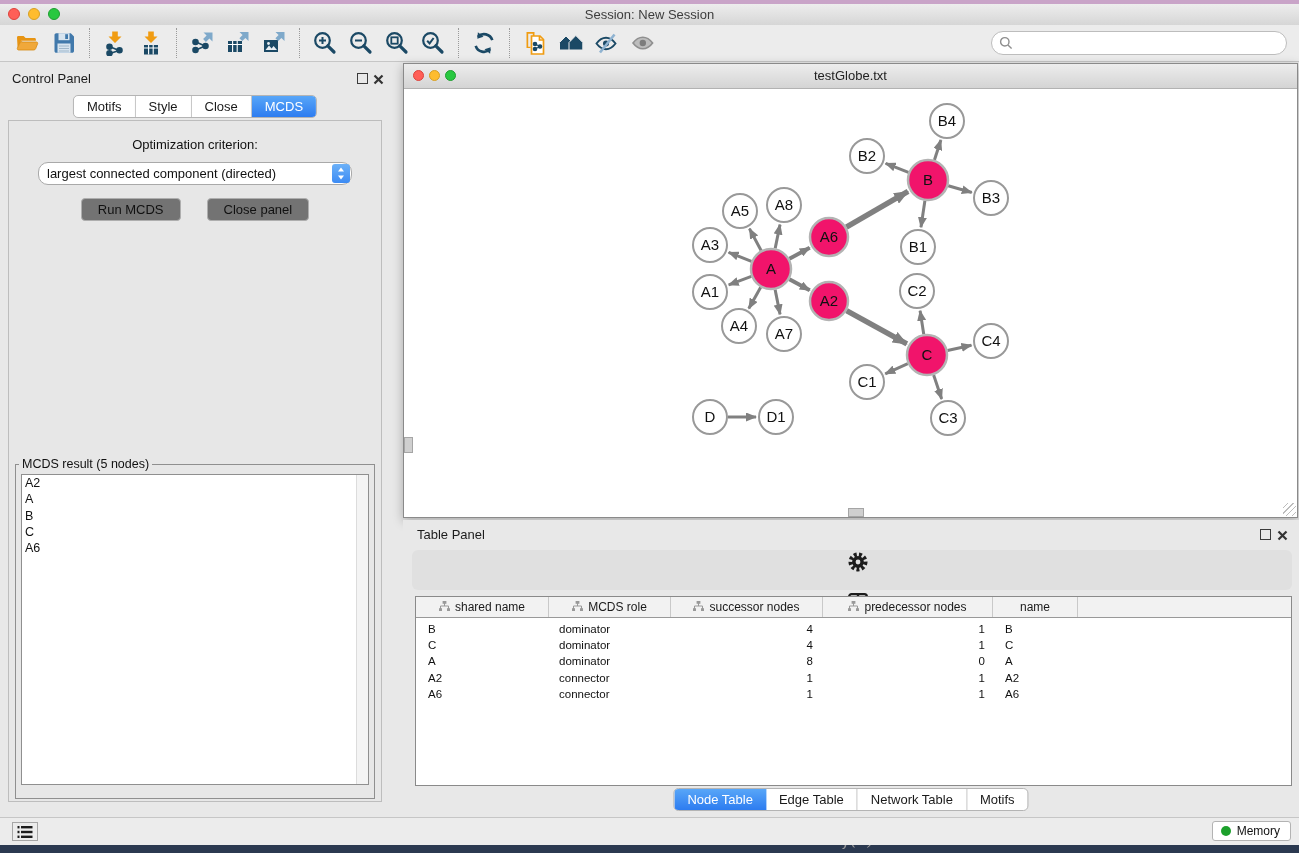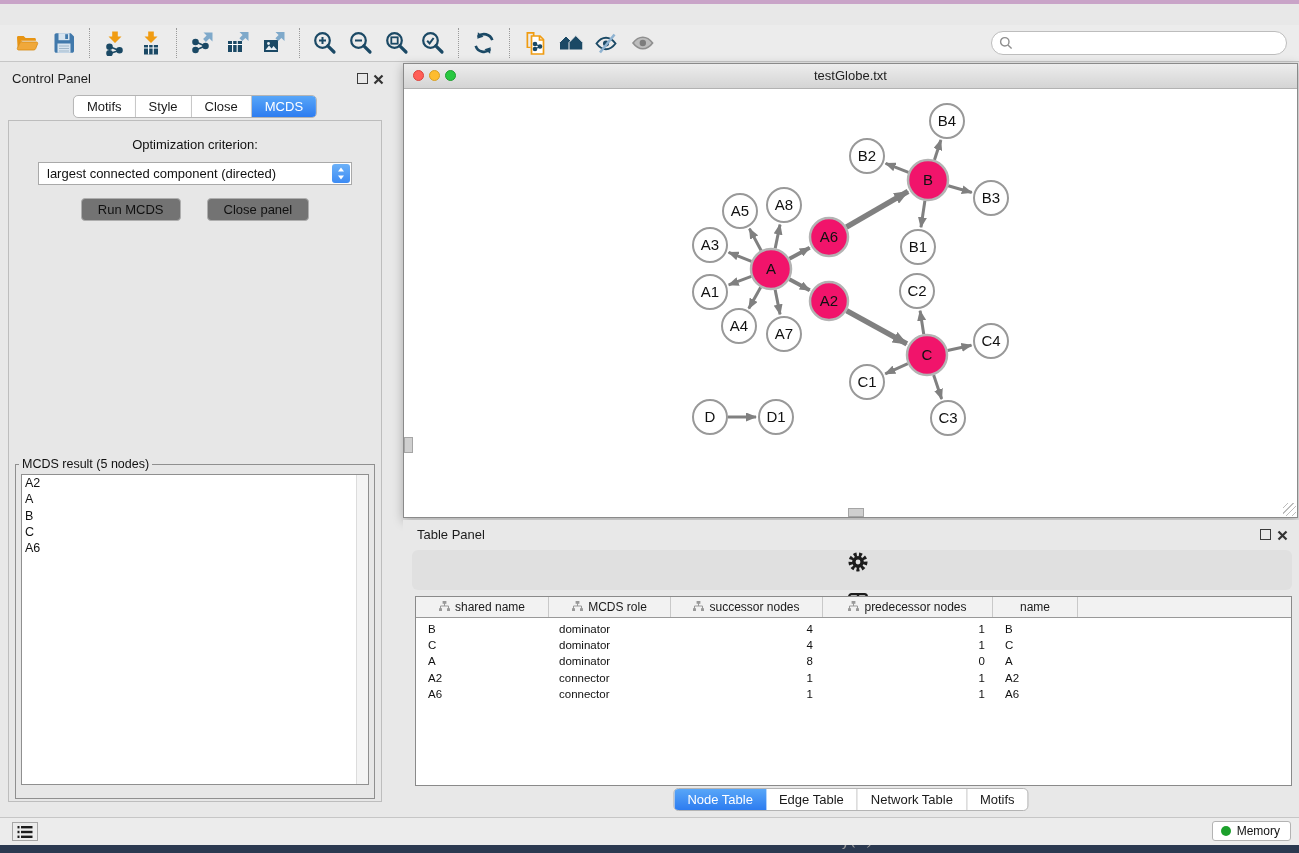--- a/index.html
+++ b/index.html
@@ -32,21 +32,21 @@
   .close-ic{position:absolute;top:9px;}
   .cp .float-ic{right:22px;} .cp .close-ic{right:6px;}
   .seg{display:inline-flex;border:1px solid #b4b4b4;border-radius:5px;background:#fff;height:21px;align-items:center;overflow:hidden;}
   .seg-item{padding:0 13px;font-size:13px;line-height:21px;color:#1a1a1a;border-right:1px solid #c6c6c6;white-space:nowrap;}
   .seg-item:last-child{border-right:none;}
   .seg-active{background:linear-gradient(#58a6f8,#2d7cf0);color:#fff;border-radius:0;border-right:none;}
   .cp-tabs{position:absolute;top:33px;left:50%;transform:translateX(-50%);}
   .cp-body{position:absolute;top:58px;left:8px;right:8px;bottom:16px;border:1px solid #bdbdbd;background:#e7e7e7;}
   .opt-label{margin-top:16px;text-align:center;font-size:13px;color:#111;}
   .select-row{margin:10px auto 0;width:314px;}
-  .select{height:23px;border:1px solid #a9a9a9;border-radius:0;background:#fff;display:flex;align-items:center;font-size:13px;padding-left:8px;position:relative;box-sizing:border-box;color:#111;}
+  .select{height:23px;border:1px solid #a9a9a9;border-radius:10px;background:#fff;display:flex;align-items:center;font-size:13px;padding-left:8px;position:relative;box-sizing:border-box;color:#111;}
   .spinner{position:absolute;right:1px;top:1px;bottom:1px;width:18px;background:linear-gradient(#6cb1f8,#3c8bf4);border-radius:3px;display:flex;align-items:center;justify-content:center;}
   .btn-row{display:flex;justify-content:center;gap:26px;margin-top:13px;}
   .btn{height:23px;padding:0 16px;background:#737373;border:1px solid #aeaeae;border-radius:4px;font-size:13px;font-family:"Liberation Sans",sans-serif;color:#111;}
   .result{position:absolute;left:6px;right:6px;top:336px;bottom:2px;border:1px solid #8f8f8f;margin:0;padding:0;}
   .result legend{font-size:12.5px;padding:0 3px;margin-left:3px;color:#111;}
   .result-inner{position:absolute;left:5px;right:5px;top:3px;bottom:5px;background:#fff;border:1px solid #8f8f8f;overflow:hidden;}
   .result-scrollbar{position:absolute;right:0;top:0;bottom:0;width:11px;background:#f4f4f4;border-left:1px solid #dcdcdc;}
   .result-item{font-size:12.5px;line-height:16.3px;padding-left:3px;color:#111;}
 
   
@@ -88,20 +88,28 @@
   .memory-btn{position:absolute;right:8px;top:3px;height:20px;padding:0 10px 0 8px;background:#fff;border:1px solid #b3b3b3;border-radius:3px;display:flex;align-items:center;gap:6px;font-size:12px;color:#111;box-sizing:border-box;}
   .memory-dot{width:10px;height:10px;border-radius:50%;background:#1ca02c;}
 </style>
 </head>
 <body>
 
 <div class="screen">
   <div class="desktop-top"></div>
   <div class="desktop-bottom"></div>
 
+  <div class="titlebar">
+    <div class="lights">
+      <span class="lt-red"></span>
+      <span class="lt-yellow"></span>
+      <span class="lt-green"></span>
+    </div>
+    <div class="app-title">Session: New Session</div>
+  </div>
 
   <div class="toolbar">
     <div class="tbi">
         <svg width="26" height="26" viewBox="0 0 26 26">
           <path d="M2 7.5c0-.8.6-1.4 1.4-1.4h5.2l2 2h8.9c.8 0 1.4.6 1.4 1.4v1.2H6.3L2.6 18z" fill="#e79413"></path>
           <path d="M6.8 12h14.6c1 0 1.6.9 1.2 1.8l-2 5c-.3.8-1 1.2-1.8 1.2H3.6c-1 0-1.6-.9-1.2-1.8l2.6-5.4c.3-.7 1-1.2 1.8-1.2z" fill="#f0a83a" stroke="#d88a10" stroke-width="0.8"></path>
         </svg>
       </div>
     <div class="tbi">
         <svg width="26" height="26" viewBox="0 0 26 26">

